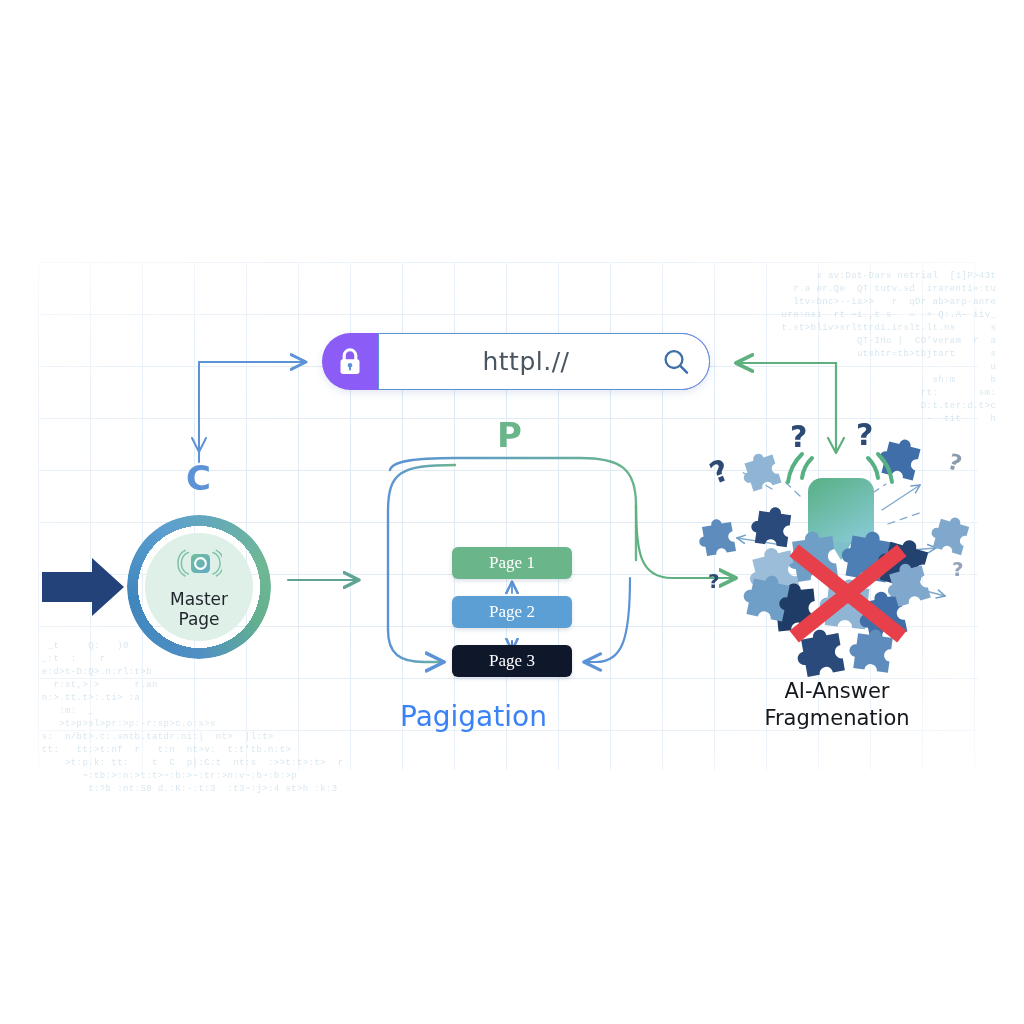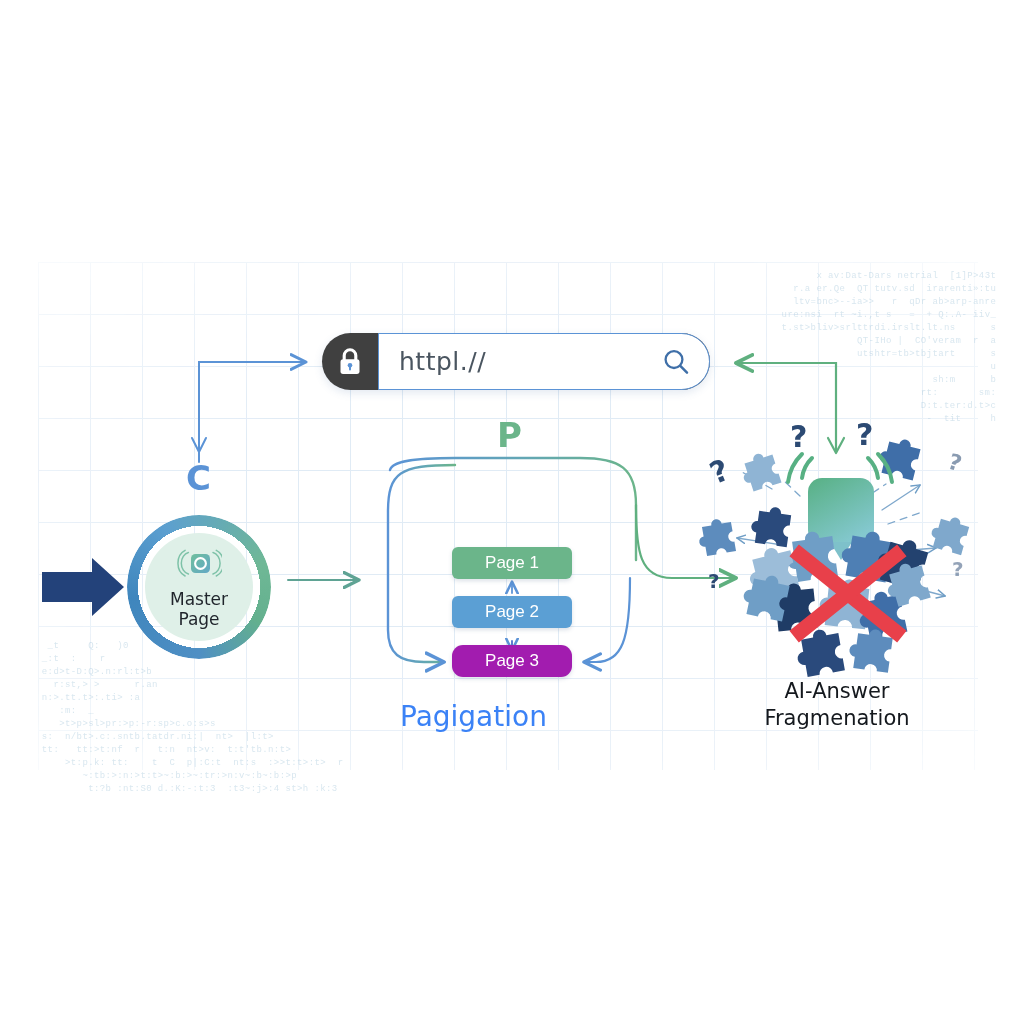--- a/index.html
+++ b/index.html
@@ -57,24 +57,25 @@
   }
 
   
   #search-bar {
     position: absolute;
     left: 322px;
     top: 333px;
     width: 388px;
     height: 57px;
     border-radius: 29px;
-    background: #404040;
+    background: #8b5cf6;
     box-shadow: 0 3px 9px rgba(80,120,170,.16);
     display: flex;
     align-items: center;
+    text-align: center;
   }
   #lock-icon-wrap {
     width: 56px; height: 57px;
     display: flex; align-items: center; justify-content: center;
     flex: 0 0 56px;
   }
   #search-field {
     flex: 1;
     height: 57px;
     background: #ffffff;
@@ -153,21 +154,21 @@
   }
   .page-chip {
     width: 120px;
     height: 32px;
     border-radius: 6px;
     display: flex;
     align-items: center;
     justify-content: center;
     color: #ffffff;
     font-size: 17px;
-    font-family: Liberation Sans, sans-serif;
+    font-family: Liberation Serif, serif;
     box-shadow: 0 2px 4px rgba(60,90,130,.18);
     margin-bottom: 17px;
   }
   .page-chip:last-child { margin-bottom: 0; }
   #pagination-caption {
     position: absolute;
     left: 400px;
     top: 700px;
     width: 224px;
     text-align: left;
@@ -339,21 +340,21 @@
     </div>
   </div>
 
   <div id="pagination-group">
     <div class="page-chip" style="background:#6bb58a;">
       <span>Page 1</span>
     </div>
     <div class="page-chip" style="background:#5b9fd4;margin-top:12px;">
       <span>Page 2</span>
     </div>
-    <div class="page-chip" style="background:#a21caf;border-radius:11px;">
+    <div class="page-chip" style="background:#0f172a;">
       <span>Page 3</span>
     </div>
   </div>
   <div id="pagination-caption">Pagigation</div>
 
   <div id="ai-group">
     <svg width="300" height="330" viewBox="0 0 300 330" aria-hidden="true">
       <defs>
         <linearGradient id="aiGrad" x1="0" y1="0" x2="0.6" y2="1">
           <stop offset="0%" stop-color="#57b083"></stop>

